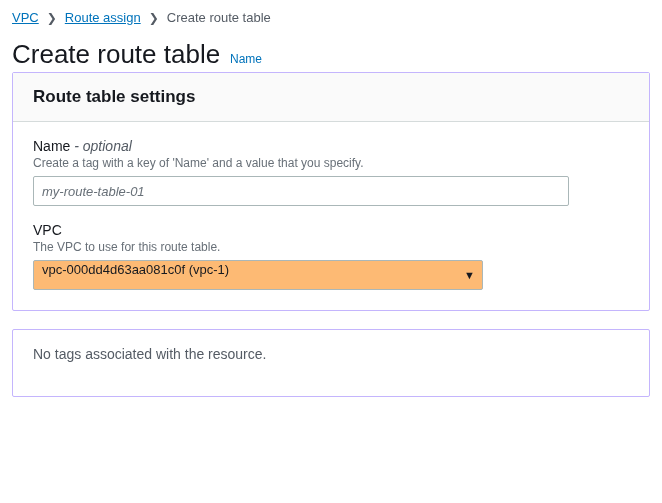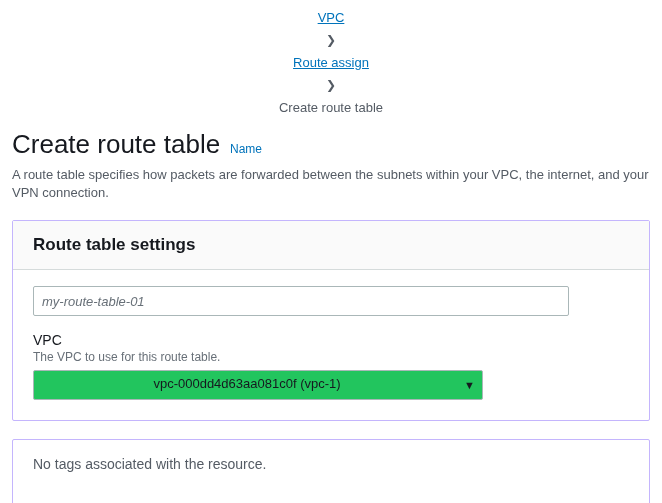--- a/index.html
+++ b/index.html
@@ -1,15 +1,15 @@
 <!DOCTYPE html>
 <html><head>
   <meta charset="utf-8">
   <style>
-    * { box-sizing: border-box; margin: 0; padding: 0; flex-direction: column; }
+    * { box-sizing: border-box; margin: 0; padding: 0; }
     body {
       font-family: "Amazon Ember", "Helvetica Neue", Arial, sans-serif;
       background: #ffffff;
       color: #16191f;
       font-size: 14px;
       width: 662px;
       padding: 10px 12px;
     }
     a { color: #0073bb; text-decoration: none; }
     .breadcrumb {
@@ -105,21 +105,21 @@
       width: 450px;
       max-width: 100%;
     }
     .select {
       width: 100%;
       padding: 5px 30px 16px 8px;
       border: 1px solid #aab7b8;
       border-radius: 2px;
       font-size: 13px;
       height: 30px;
-      background: #22c55e;
+      background: #fdba74;
       cursor: pointer;
       display: flex;
       align-items: center;
     }
     .select-caret {
       position: absolute;
       right: 8px;
       top: 50%;
       transform: translateY(-50%);
       pointer-events: none;
@@ -139,30 +139,34 @@
   <a href="#">VPC</a>
   <span class="chevron">❯</span>
   <a href="#">Route assign</a>
   <span class="chevron">❯</span>
   <span class="current">Create route table</span>
 </nav>
 
 <div>
   <h1>Create route table</h1>
   <a href="#" class="info-link">Name</a>
-  <p class="subtitle">A route table specifies how packets are forwarded between the subnets within your VPC, the internet, and your VPN connection.</p>
 </div>
 
 <section class="panel">
   <div class="panel-header">
     <h2>Route table settings</h2>
   </div>
   <div class="panel-body">
 
     <div class="form-group">
+      <div class="label-row">
+        <span>Name</span>
+        <span class="optional">- optional</span>
+      </div>
+      <div class="helper">Create a tag with a key of 'Name' and a value that you specify.</div>
       <input type="text" placeholder="my-route-table-01" style="">
     </div>
 
     <div class="form-group">
       <div class="label-row">VPC</div>
       <div class="helper">The VPC to use for this route table.</div>
       <div class="select-wrap">
         <div class="select">
           <span>vpc-000dd4d63aa081c0f (vpc-1)</span>
         </div>

